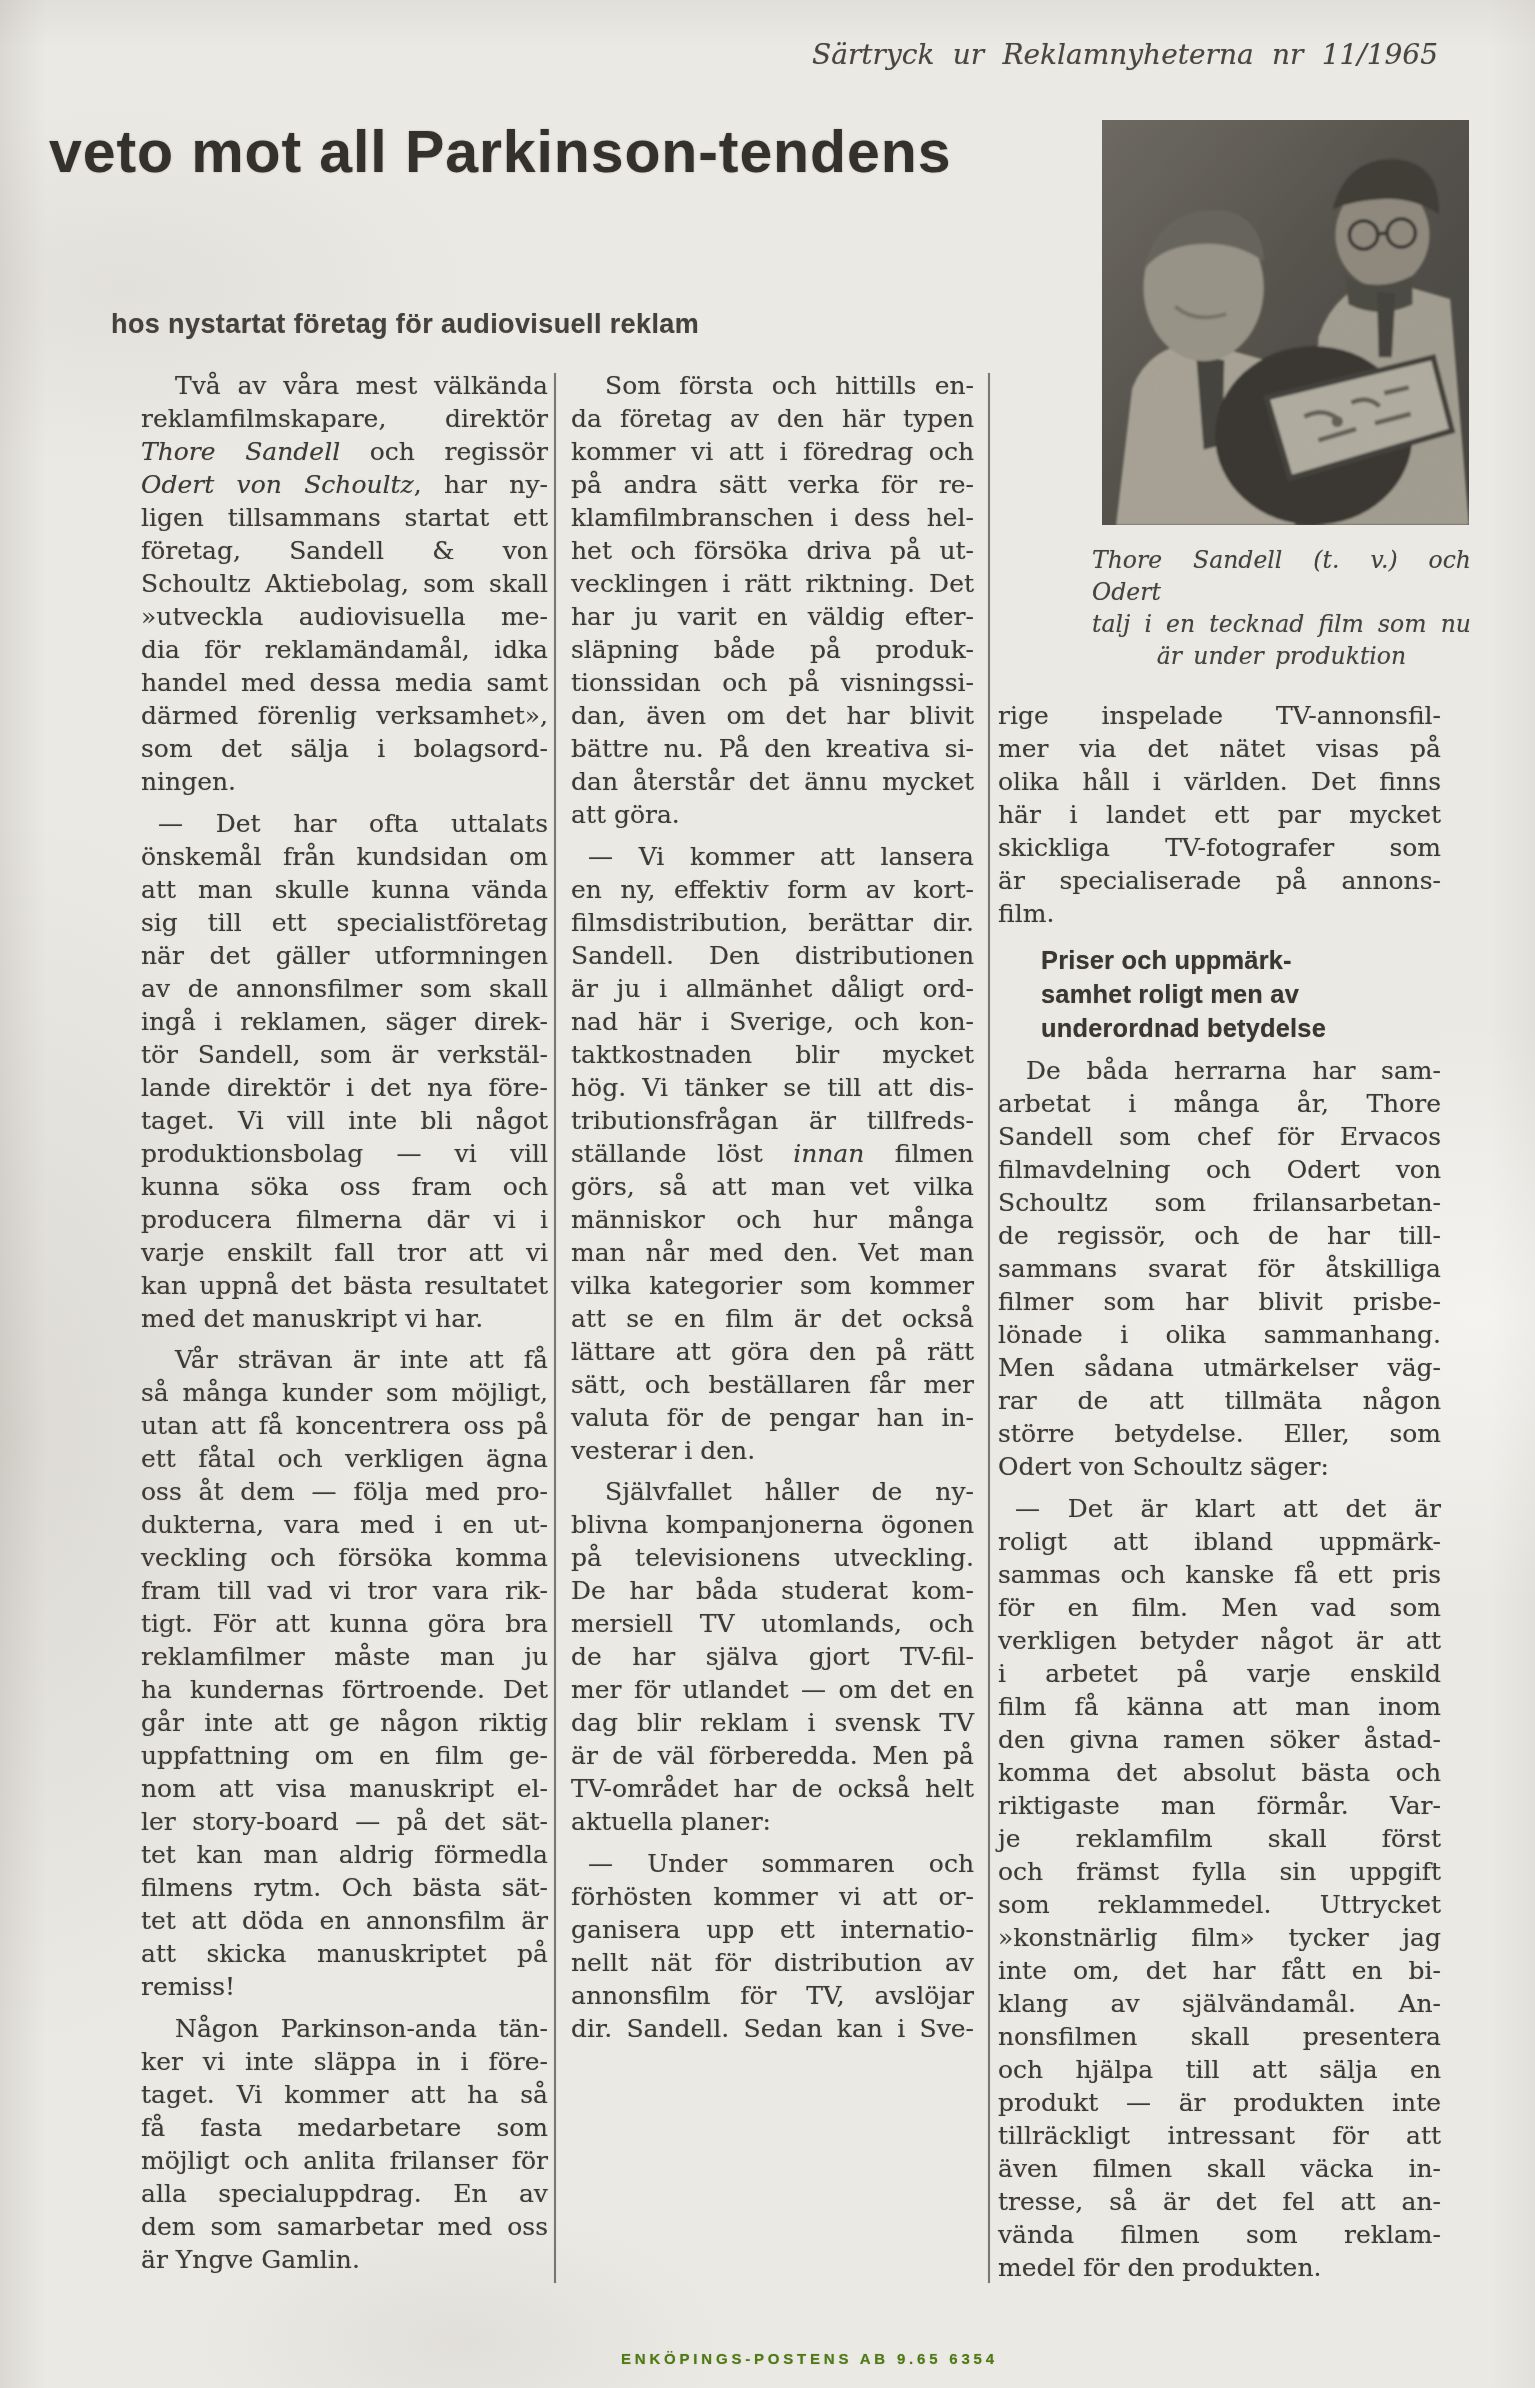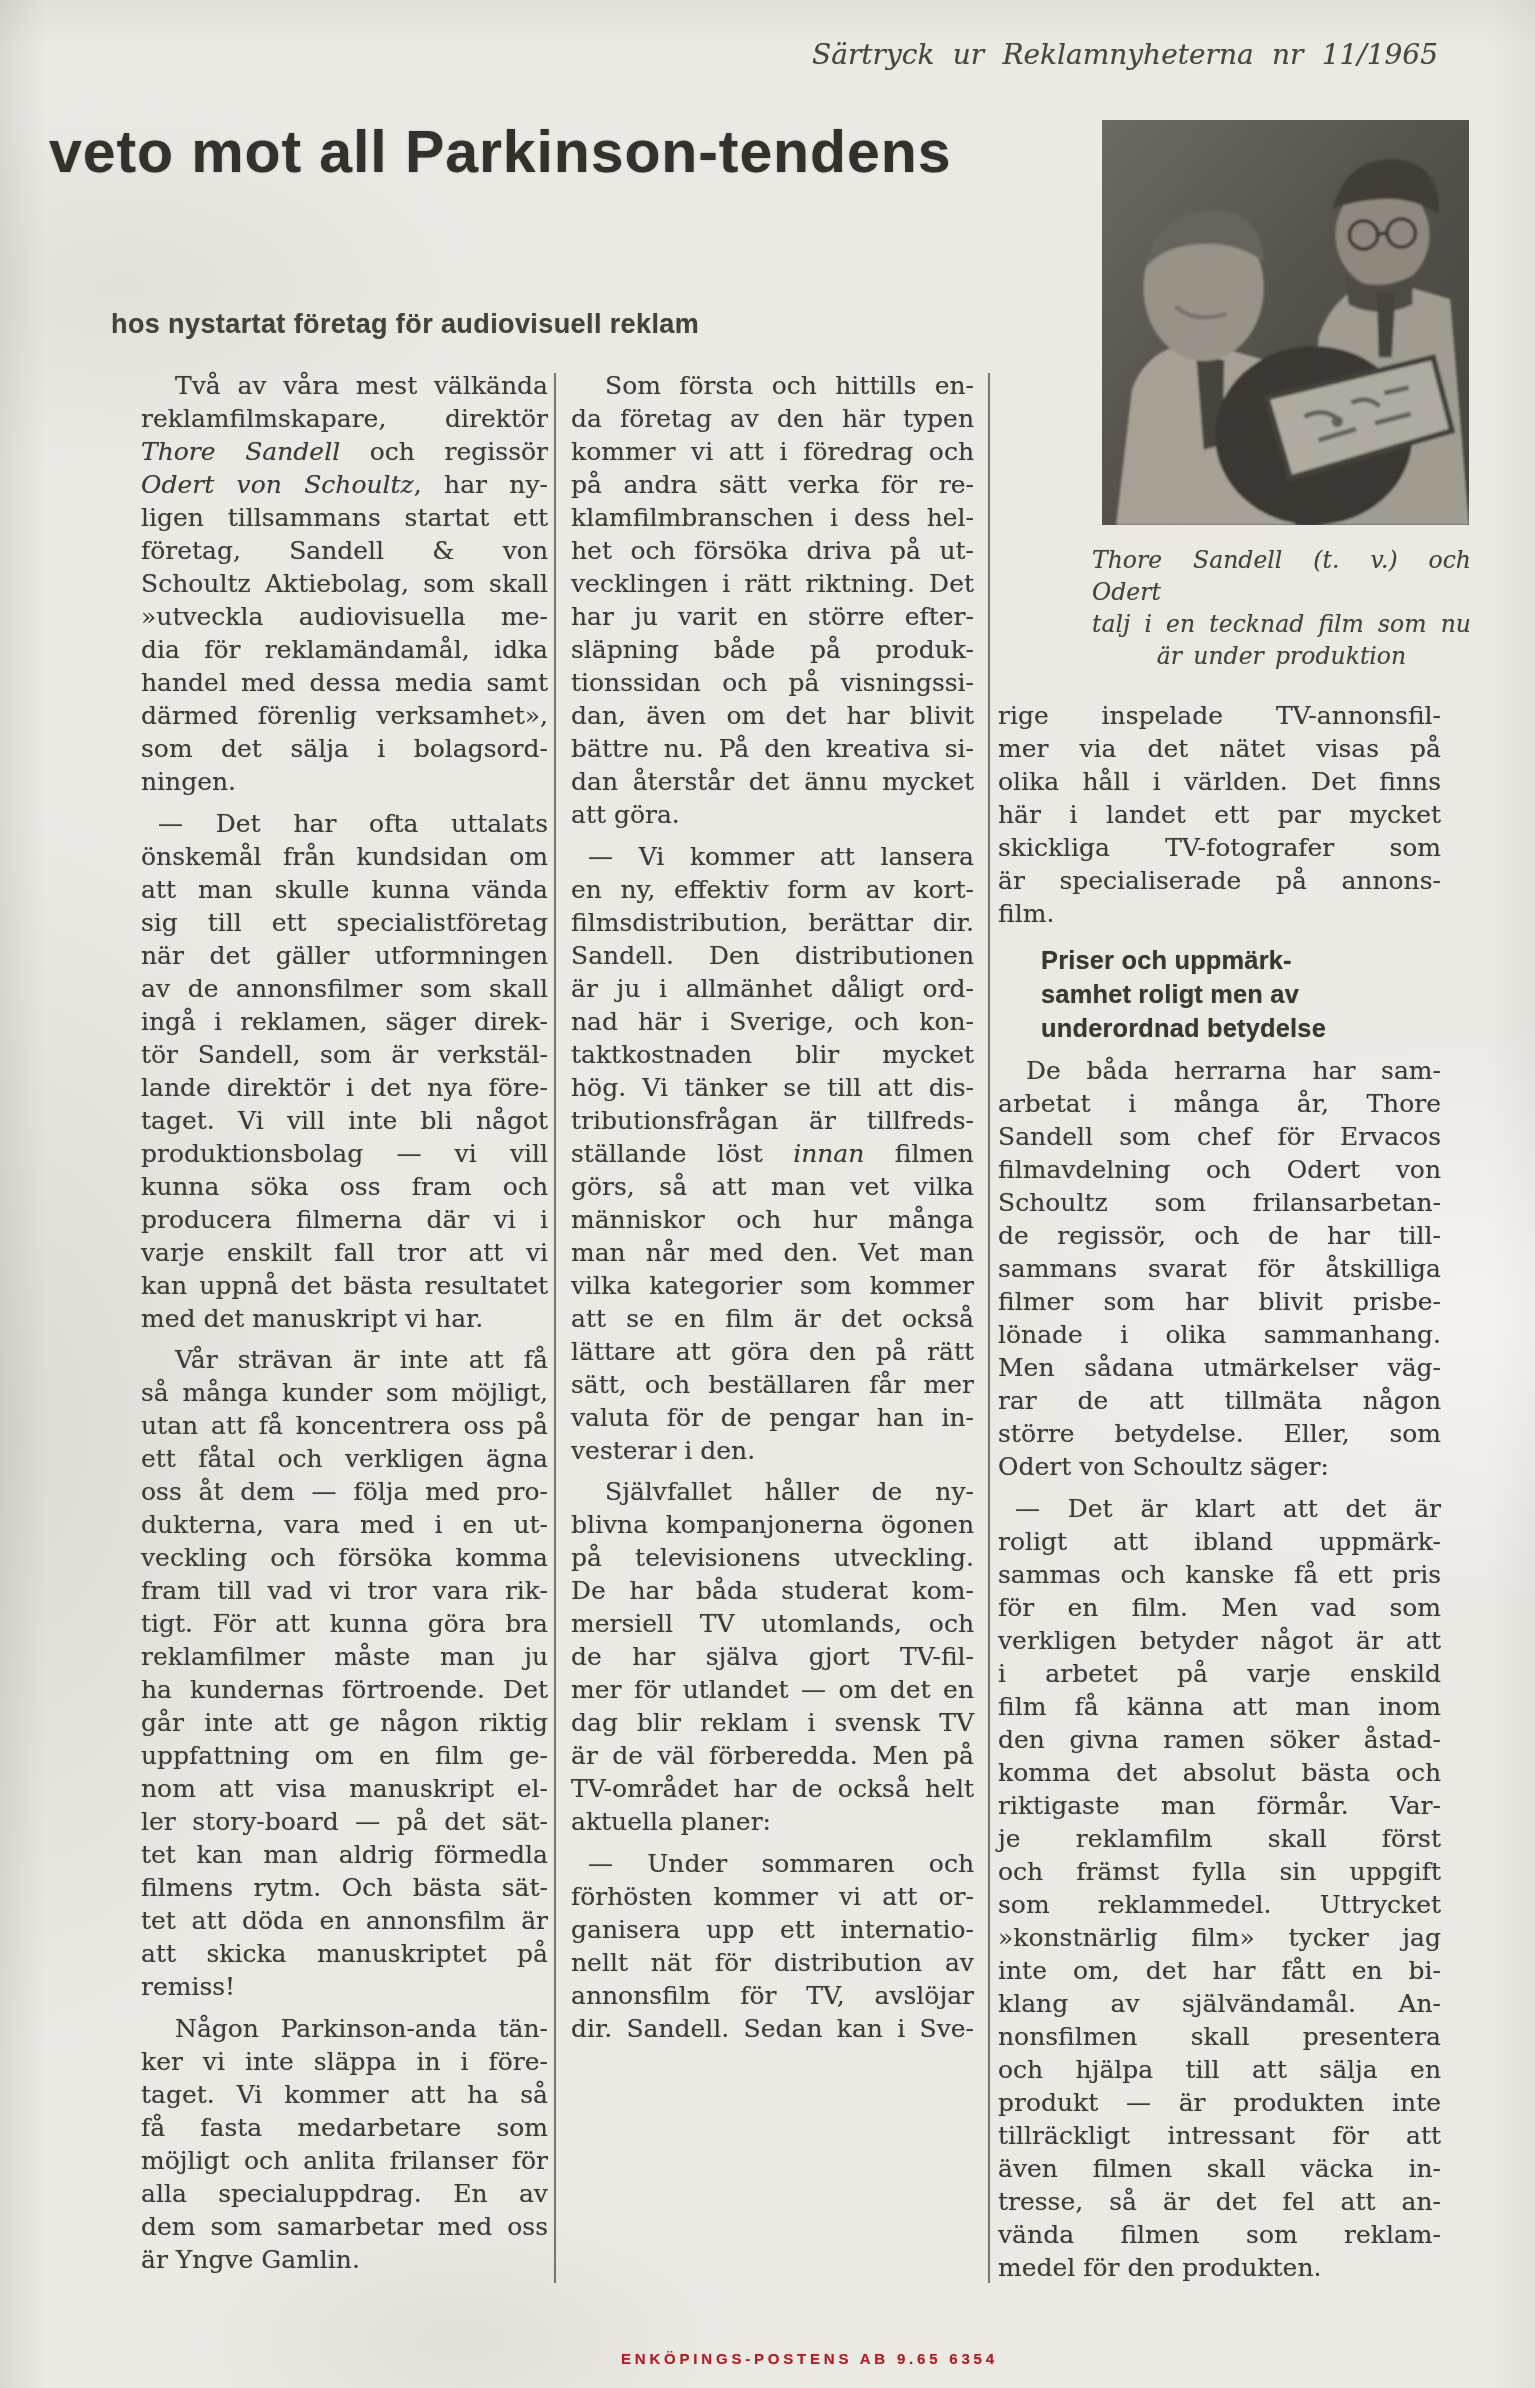--- a/index.html
+++ b/index.html
@@ -57,21 +57,21 @@
     font-size:25.4px;line-height:34px;color:#3a3731;letter-spacing:0.2px;
     margin:15px 0 9.4px 62px;text-shadow:0 0 0.9px rgba(58,55,49,.55);
   }
   .col3 .subhead{margin-left:43px;margin-top:13px;}
   .rule{position:absolute;width:1.9px;background:rgba(75,71,63,.70);box-shadow:0 0 0.9px rgba(75,71,63,.5);}
   .rule-1{left:554px;top:373px;height:1910px;}
   .rule-2{left:988px;top:373px;height:1910px;}
   .footer{
     position:absolute;left:621px;top:2350px;
     font-family:"Liberation Sans","DejaVu Sans",sans-serif;font-weight:bold;
-    font-size:15px;letter-spacing:3.8px;color:#b91c1c;text-shadow:0 0 0.9px rgba(93,89,81,.5);
+    font-size:15px;letter-spacing:3.8px;color:#4d7c0f;text-shadow:0 0 0.9px rgba(93,89,81,.5);
   }
 </style>
 </head>
 <body>
 
 <div class="page">
 
   <div class="masthead">Särtryck ur Reklamnyheterna nr 11/1965</div>
 
   <h1 class="headline">
@@ -195,21 +195,21 @@
     </div>
   <div class="col col2">
       <div class="para">
         <div class="line" style="text-indent: 34px;">Som första och hittills en-</div>
         <div class="line">da företag av den här typen</div>
         <div class="line">kommer vi att i föredrag och</div>
         <div class="line">på andra sätt verka för re-</div>
         <div class="line">klamfilmbranschen i dess hel-</div>
         <div class="line">het och försöka driva på ut-</div>
         <div class="line">vecklingen i rätt riktning. Det</div>
-        <div class="line">har ju varit en större efter-</div>
+        <div class="line">har ju varit en väldig efter-</div>
         <div class="line">släpning både på produk-</div>
         <div class="line">tionssidan och på visningssi-</div>
         <div class="line">dan, även om det har blivit</div>
         <div class="line">bättre nu. På den kreativa si-</div>
         <div class="line">dan återstår det ännu mycket</div>
         <div class="line lastline">att göra.</div>
       </div>
       <div class="para">
         <div class="line" style="text-indent: 17px;">— Vi kommer att lansera</div>
         <div class="line">en ny, effektiv form av kort-</div>

